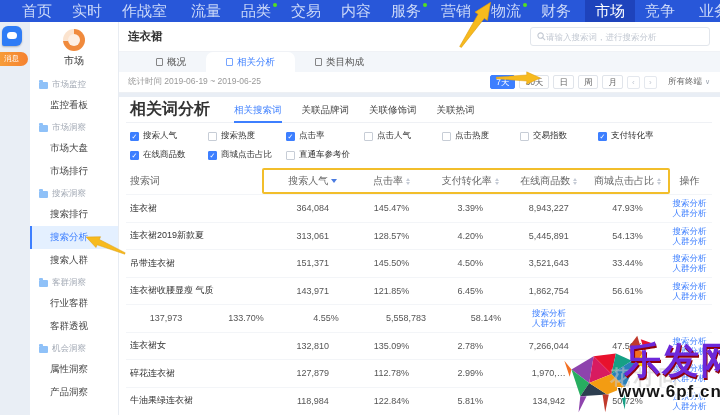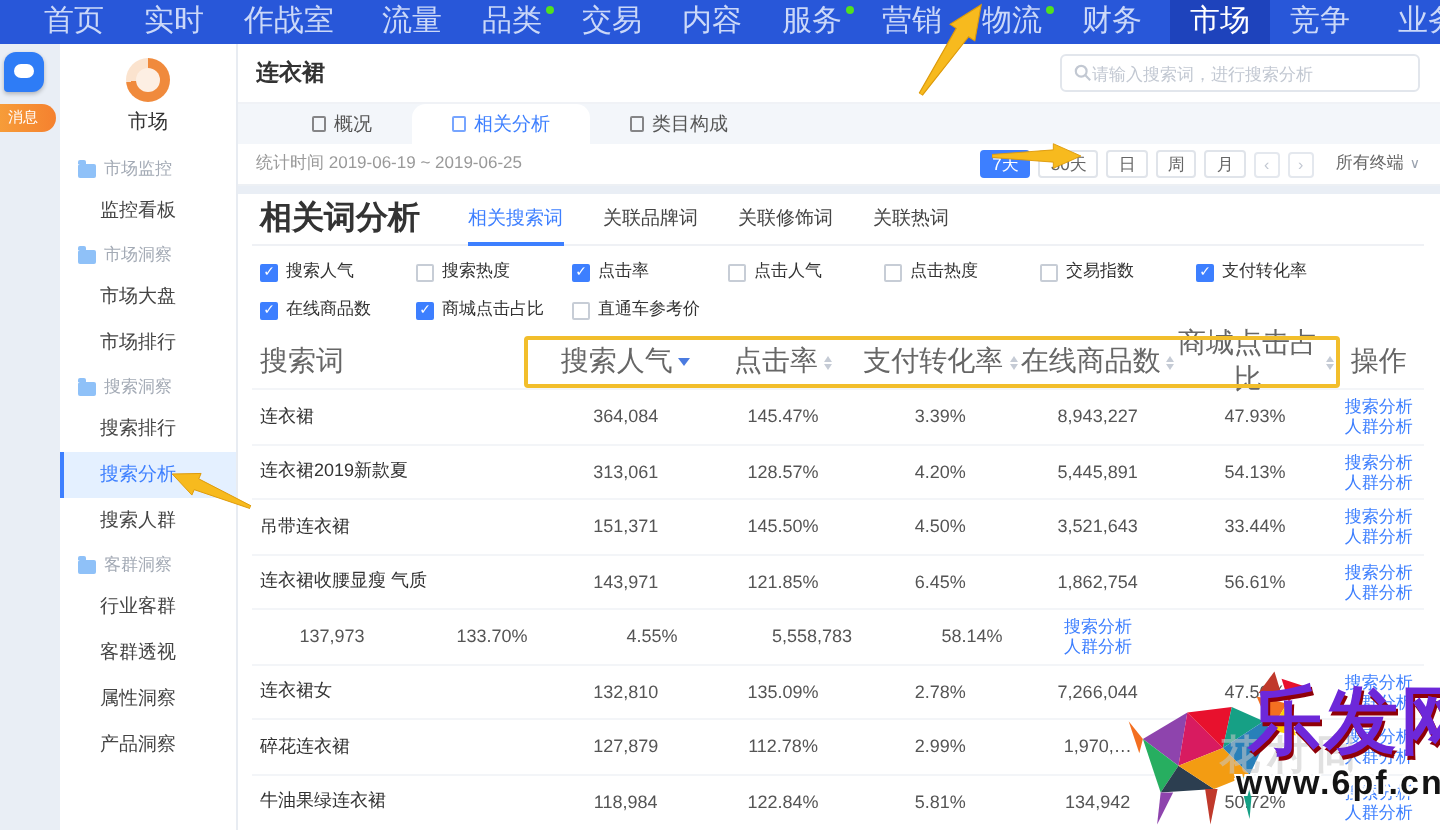--- a/index.html
+++ b/index.html
@@ -64,21 +64,21 @@
   .p-tab.active { color:#3D7FFF; }
   .p-tab.active::after { content:""; position:absolute; left:0; right:0; bottom:0; height:2px; background:#3D7FFF; }
 
   .filters { padding:7px 0 0 4px; }
   .f-row { display:grid; grid-template-columns:repeat(7,78px); margin-bottom:7px; }
   .chk { display:flex; align-items:center; gap:4px; font-size:8.5px; color:#333; cursor:pointer; }
   .box { width:9px; height:9px; border:1px solid #C7CDD6; border-radius:1px; background:#fff; font-size:7px; line-height:8px; text-align:center; color:#fff; flex:0 0 auto; }
   .box.on { background:#3D7FFF; border-color:#3D7FFF; }
 
   
-  .t-head { display:flex; align-items:center; height:26px; font-size:14px; color:#666; position:relative; margin-top:2px; }
+  .t-head { display:flex; align-items:center; height:26px; font-size:10px; color:#666; position:relative; margin-top:2px; }
   .cell-kw { width:150px; padding-left:4px; }
   .cell-m  { width:80px; text-align:center; }
   .cell-a  { width:46px; text-align:center; }
   .th { display:flex; align-items:center; justify-content:center; gap:3px; }
   .th.cell-kw { justify-content:flex-start; }
   .sort-desc { width:0; height:0; border-left:3px solid transparent; border-right:3px solid transparent; border-top:4px solid #4A7BE0; }
   .sort-both { display:inline-flex; flex-direction:column; gap:1px; }
   .tri-u { width:0; height:0; border-left:2.5px solid transparent; border-right:2.5px solid transparent; border-bottom:3px solid #C5CBD5; }
   .tri-d { width:0; height:0; border-left:2.5px solid transparent; border-right:2.5px solid transparent; border-top:3px solid #C5CBD5; }
   .ybox { position:absolute; left:136px; top:0; width:408px; height:26px; border:2px solid #F2BE2B; border-radius:2px; pointer-events:none; z-index:12; }
@@ -156,20 +156,24 @@
       </div>
       <div class="side-item">搜索排行</div>
       <div class="side-item active">搜索分析</div>
       <div class="side-item">搜索人群</div>
       <div class="side-group">
         <span class="folder-ico"></span>
         <span>客群洞察</span>
       </div>
       <div class="side-item">行业客群</div>
       <div class="side-item">客群透视</div>
+      <div class="side-group">
+        <span class="folder-ico"></span>
+        <span>机会洞察</span>
+      </div>
       <div class="side-item">属性洞察</div>
       <div class="side-item">产品洞察</div>
     </div>
 </div>
 
 <div class="main-header">
   <div class="kw-title">连衣裙</div>
   <div class="searchbox">
     <svg width="9" height="9" viewBox="0 0 10 10">
         <circle cx="4" cy="4" r="3" fill="none" stroke="#C2C8D2" stroke-width="1.2"></circle>

